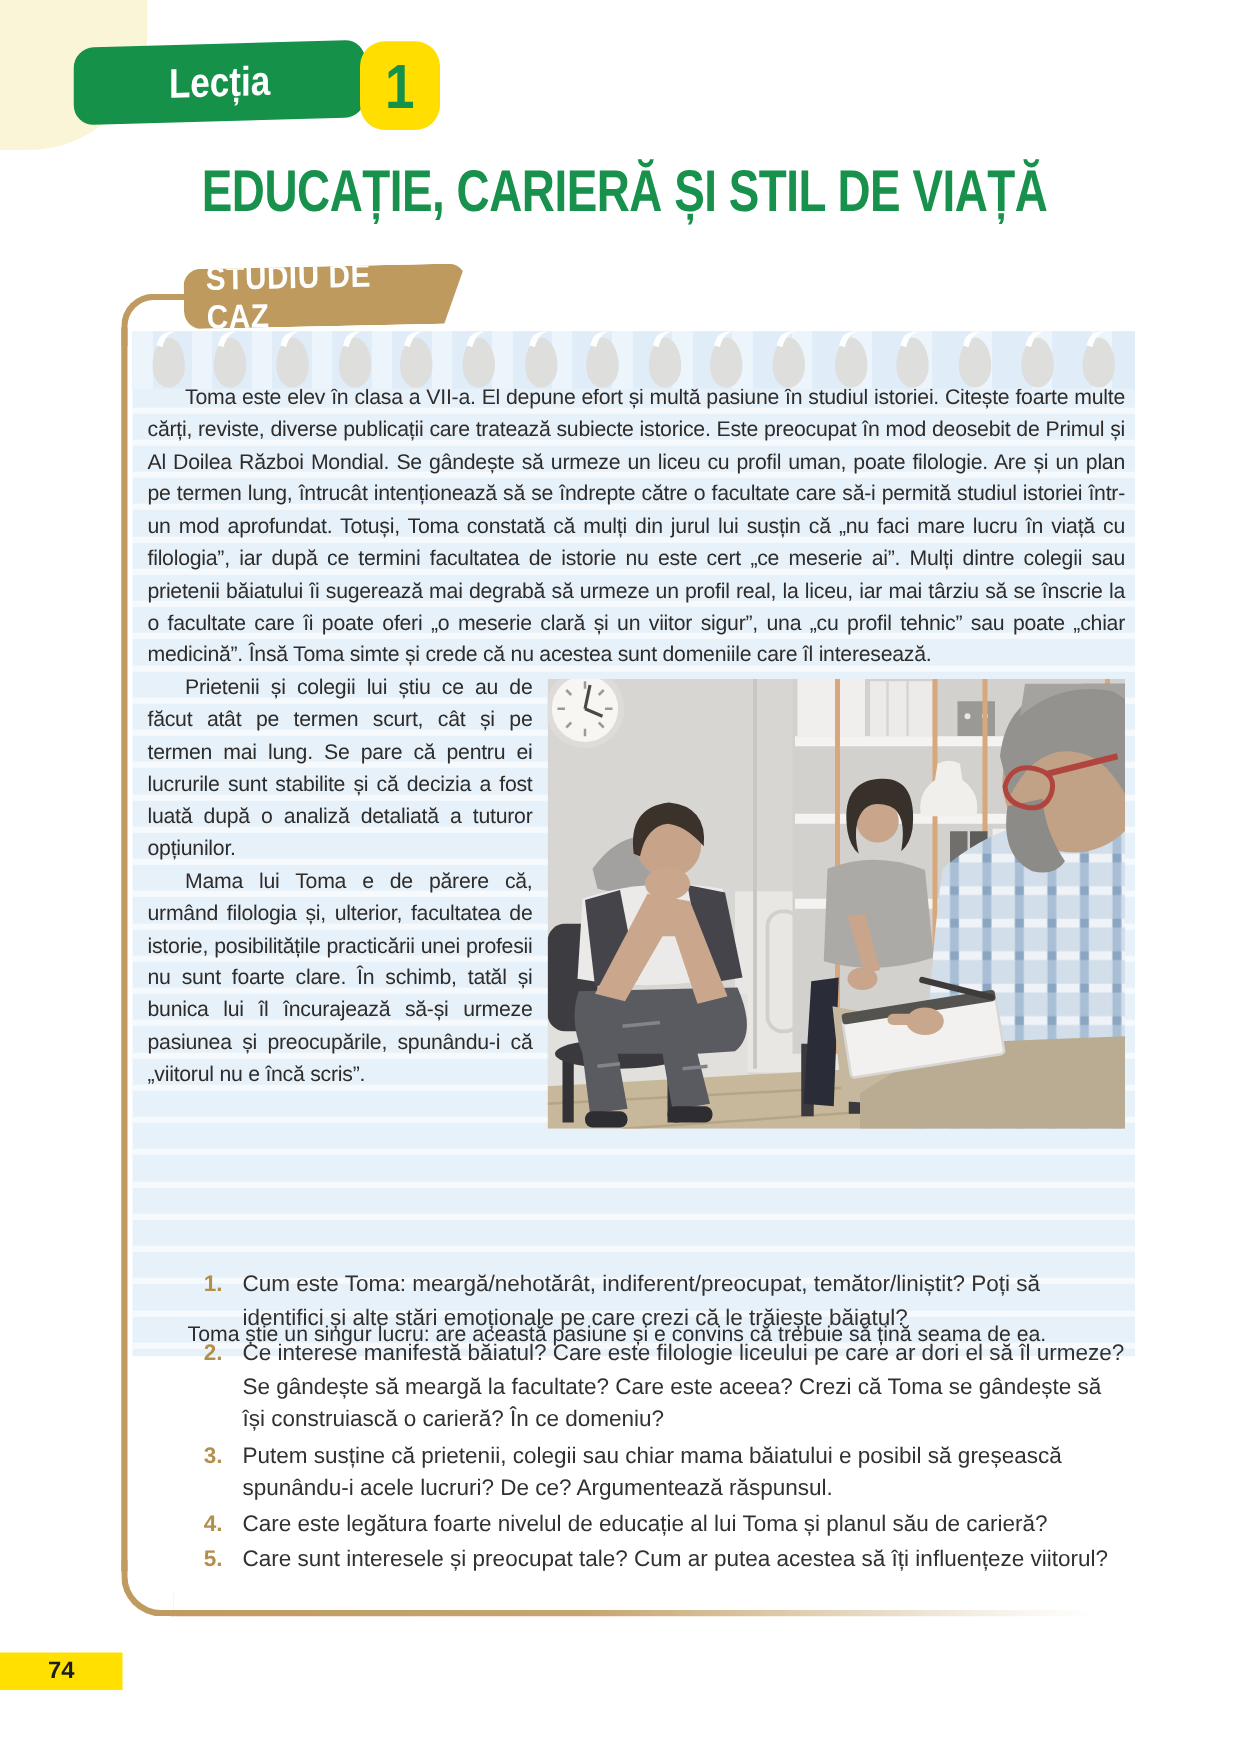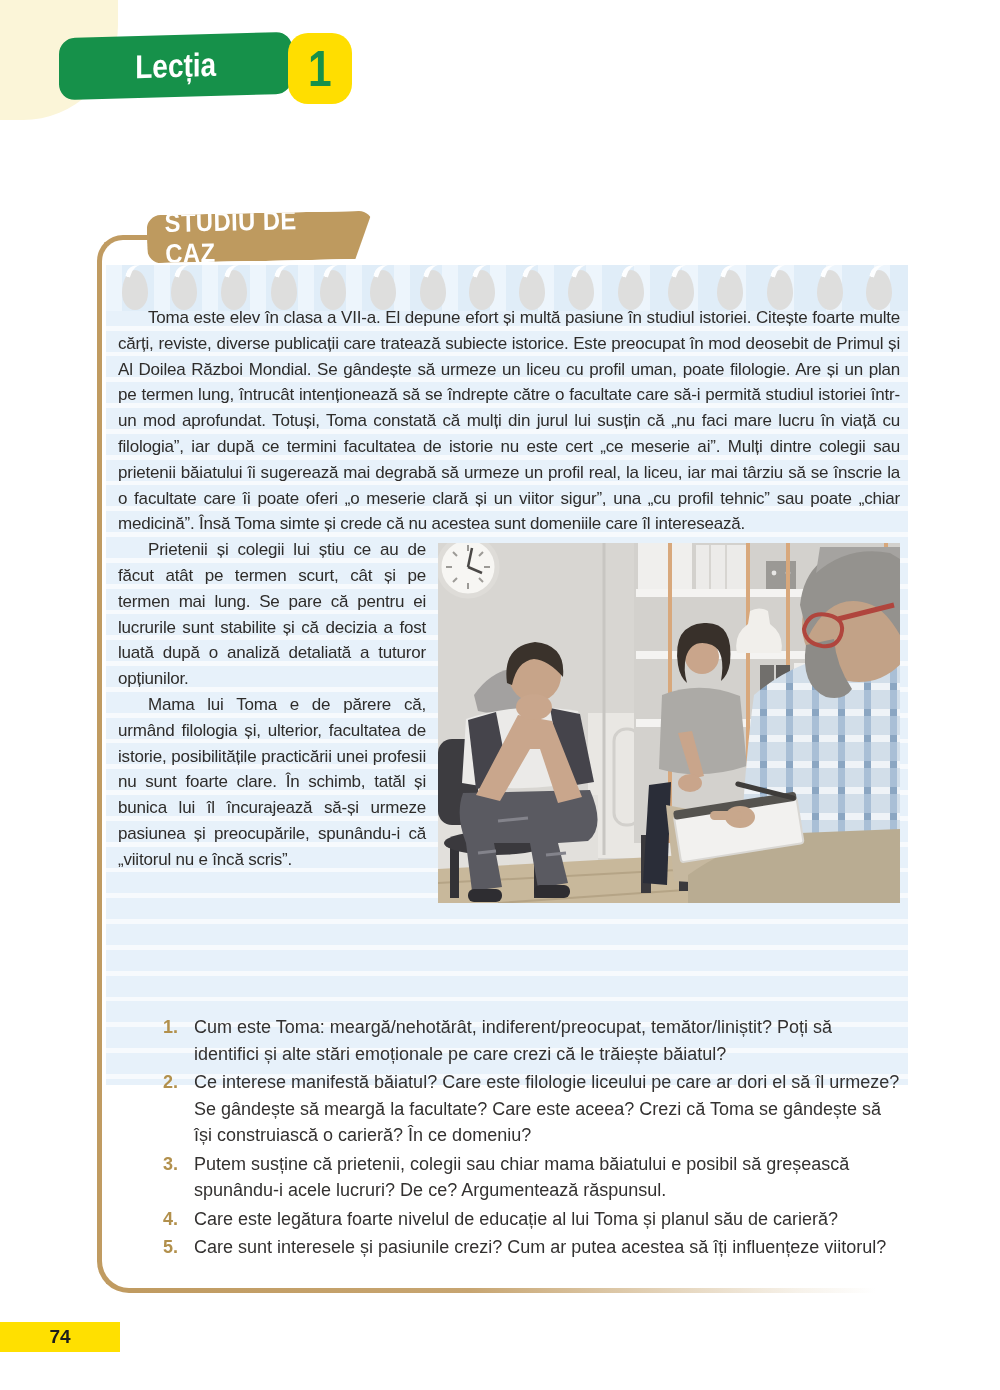--- a/index.html
+++ b/index.html
@@ -62,38 +62,41 @@
   .closing-line { position:absolute; left:14px; right:8px; bottom:4px;
     font-size:17px; line-height:25.8px; text-indent:30px; color:#2e2c2a; }
   
   .instruction { position:absolute; left:146px; top:984px; width:760px;
     font-size:18px; color:#2e2c2a; }
   .question-list { position:absolute; left:163px; top:1014px; width:738px; list-style:none; }
   .question-list li { display:flex; gap:7px; margin-bottom:2px; }
   .qnum { color:#B2904C; font-weight:bold; font-size:18px; line-height:26.5px; min-width:24px; }
   .qtext { flex:1; font-size:18px; line-height:26.5px; color:#333130; text-align:left; }
   
-  .page-marker { position:absolute; left:0; top:1322px; width:120px; height:30px;
+  .page-marker { position:absolute; left:0; top:1322px; width:98px; height:30px;
     background:#FFE000; display:flex; align-items:center; justify-content:center; }
   .page-marker span { font-size:19px; font-weight:600; color:#1d1d1b; }
 </style>
 </head>
 <body>
 
 <div class="page">
 
   <div class="corner-blob"></div>
 
   <div class="lesson-banner">
     <span>Lecția</span>
   </div>
   <div class="lesson-number-badge">
     <span>1</span>
   </div>
 
+  <h1 class="page-title">
+    <span>EDUCAȚIE, CARIERĂ ȘI STIL DE VIAȚĂ</span>
+  </h1>
 
   <div class="case-banner">
     <span>STUDIU DE CAZ</span>
   </div>
 
   <div class="frame-corner-top"></div>
   <div class="frame-left"></div>
   <div class="frame-corner-bottom"></div>
   <div class="frame-bottom"></div>
 
@@ -215,20 +218,21 @@
         <path d="M378 30 Q410 2 452 10 L462 16 L462 4 L382 4 Z" fill="#A5A3A0"></path>
         <path d="M368 102 Q362 142 388 154 Q406 158 414 146 Q398 122 396 96 Z" fill="#8D8B87"></path>
         <path d="M366 86 q5 -18 24 -14 q18 4 13 20 q-5 13 -19 11 q-17 -3 -18 -17 z" fill="none" stroke="#B0453D" stroke-width="4"></path>
         <line x1="400" y1="76" x2="456" y2="62" stroke="#B0453D" stroke-width="5"></line>
       </svg>
     </div>
 
     <p>Prietenii și colegii lui știu ce au de făcut atât pe termen scurt, cât și pe termen mai lung. Se pare că pentru ei lucrurile sunt stabilite și că decizia a fost luată după o analiză detaliată a tuturor opțiunilor.</p>
     <p>Mama lui Toma e de părere că, urmând filologia și, ulterior, facultatea de istorie, posibilitățile practicării unei profesii nu sunt foarte clare. În schimb, tatăl și bunica lui îl încurajează să-și urmeze pasiunea și preocupările, spunându-i că „viitorul nu e încă scris”.</p>
 
+    <div class="closing-line">Toma știe un singur lucru: are această pasiune și e convins că trebuie să țină seama de ea.</div>
   </div>
 
 
   <ol class="question-list">
     <li>
       <span class="qnum">1.</span>
       <span class="qtext">Cum este Toma: meargă/nehotărât, indiferent/preocupat, temător/liniștit? Poți să identifici și alte stări emoționale pe care crezi că le trăiește băiatul?</span>
     </li>
     <li>
       <span class="qnum">2.</span>
@@ -237,21 +241,21 @@
     <li>
       <span class="qnum">3.</span>
       <span class="qtext">Putem susține că prietenii, colegii sau chiar mama băiatului e posibil să greșească spunându-i acele lucruri? De ce? Argumentează răspunsul.</span>
     </li>
     <li>
       <span class="qnum">4.</span>
       <span class="qtext">Care este legătura foarte nivelul de educație al lui Toma și planul său de carieră?</span>
     </li>
     <li>
       <span class="qnum">5.</span>
-      <span class="qtext">Care sunt interesele și pasiunile crezi? Cum ar putea acestea să îți influențeze viitorul?</span>
+      <span class="qtext">Care sunt interesele și preocupat tale? Cum ar putea acestea să îți influențeze viitorul?</span>
     </li>
   </ol>
 
   <div class="page-marker">
     <span>74</span>
   </div>
 
 </div>
 
 </body></html>

